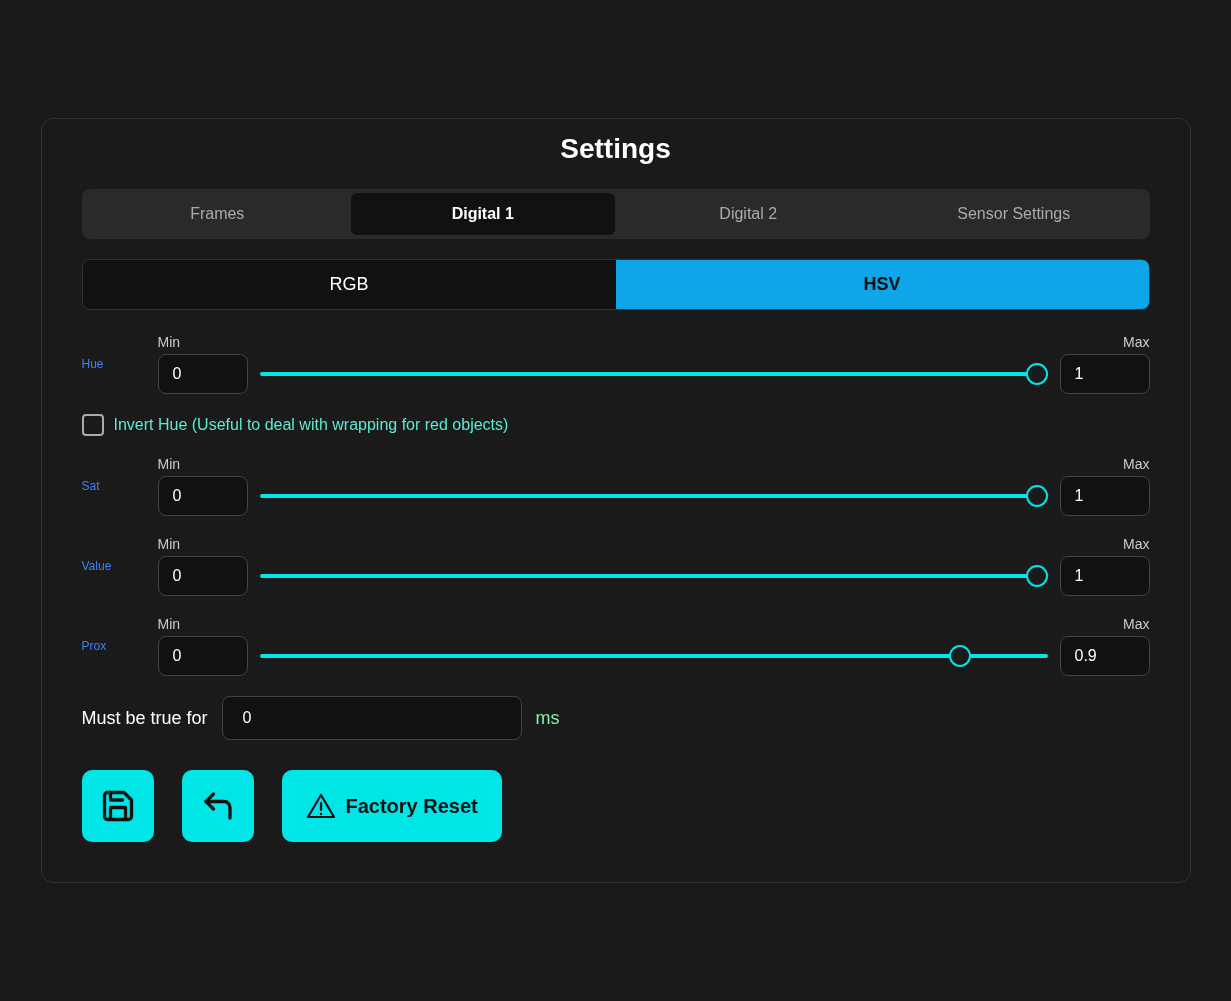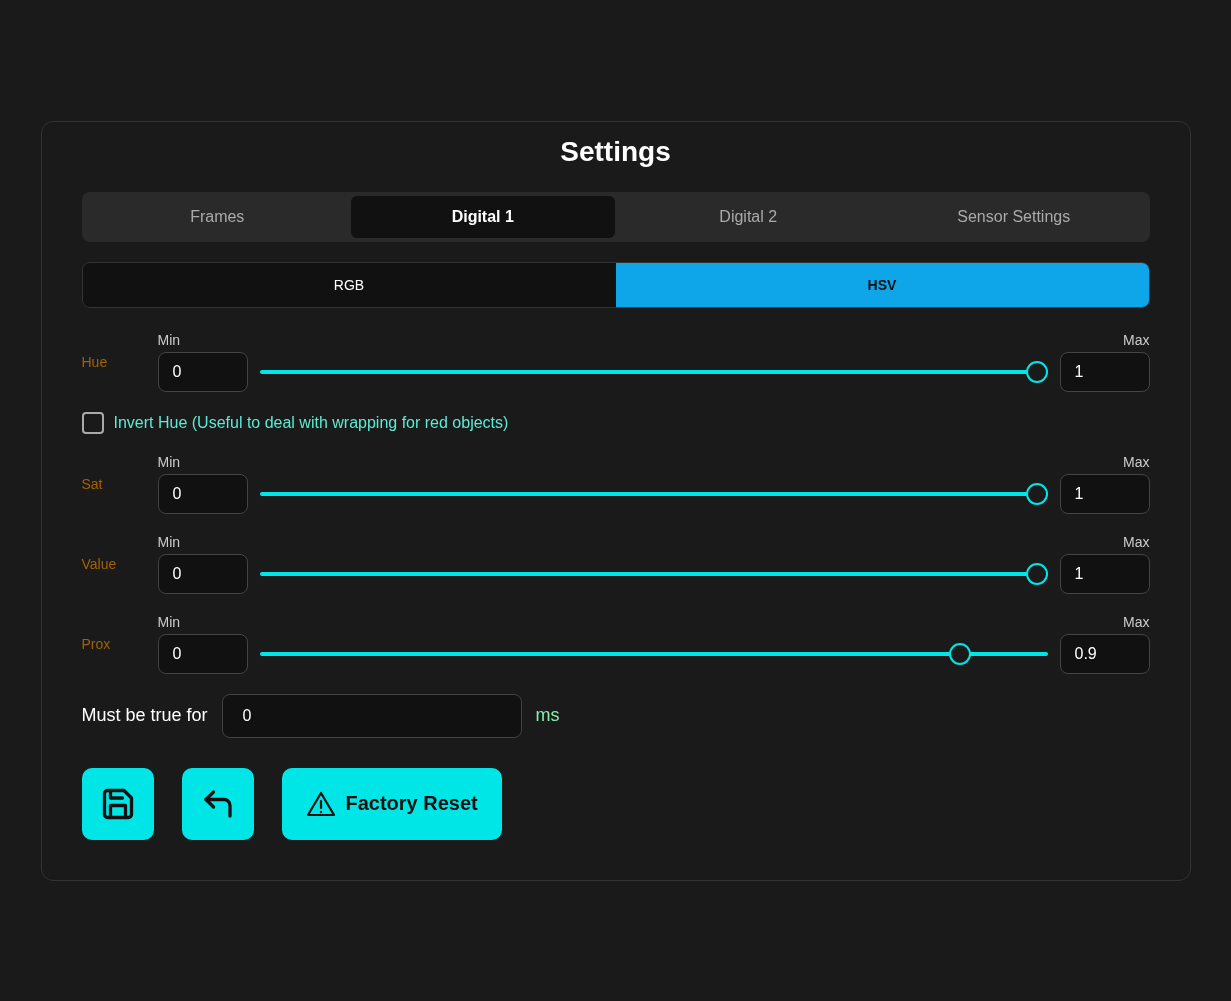--- a/index.html
+++ b/index.html
@@ -64,21 +64,21 @@
       margin-bottom: 24px;
       border-radius: 8px;
       overflow: hidden;
       border: 1px solid #333;
     }
 
     .color-mode-btn {
       flex: 1;
       padding: 14px 0;
       text-align: center;
-      font-size: 14px;
+      font-size: 18px;
       cursor: pointer;
       border: none;
       transition: background 0.2s;
     }
 
     .color-mode-btn.rgb {
       background: #111;
       color: #fff;
     }
 
@@ -94,22 +94,22 @@
     }
 
     .slider-row {
       display: flex;
       align-items: center;
       gap: 16px;
     }
 
     .slider-label {
       width: 60px;
-      font-size: 14px;
-      color: #a16207;
+      font-size: 12px;
+      color: #3b82f6;
     }
 
     .slider-group {
       flex: 1;
       display: flex;
       flex-direction: column;
       gap: 4px;
     }
 
     .slider-header {

